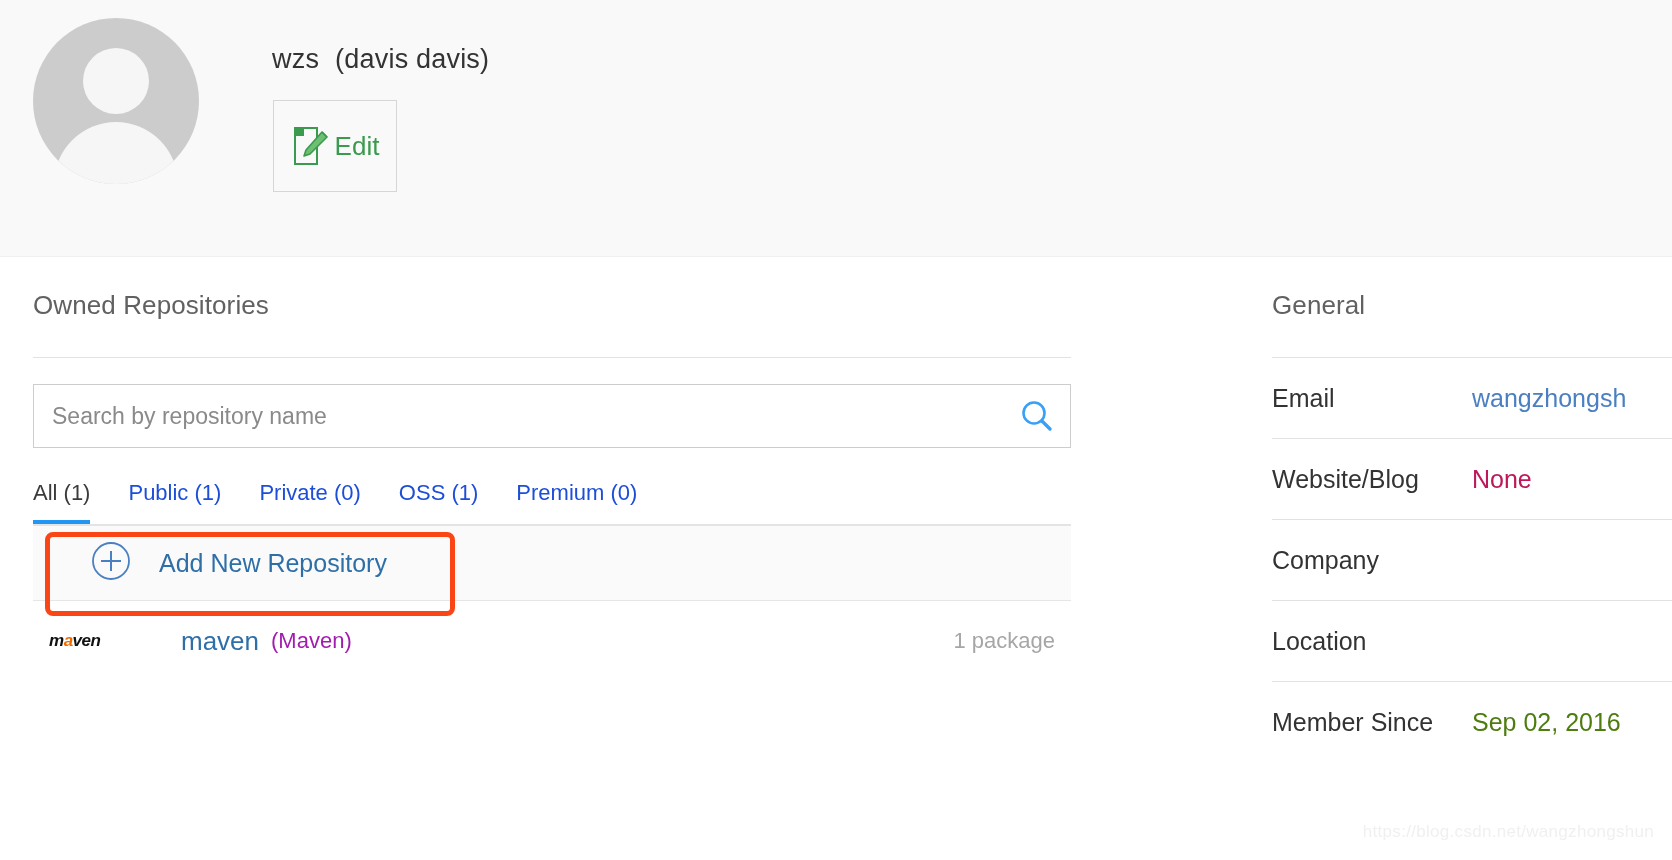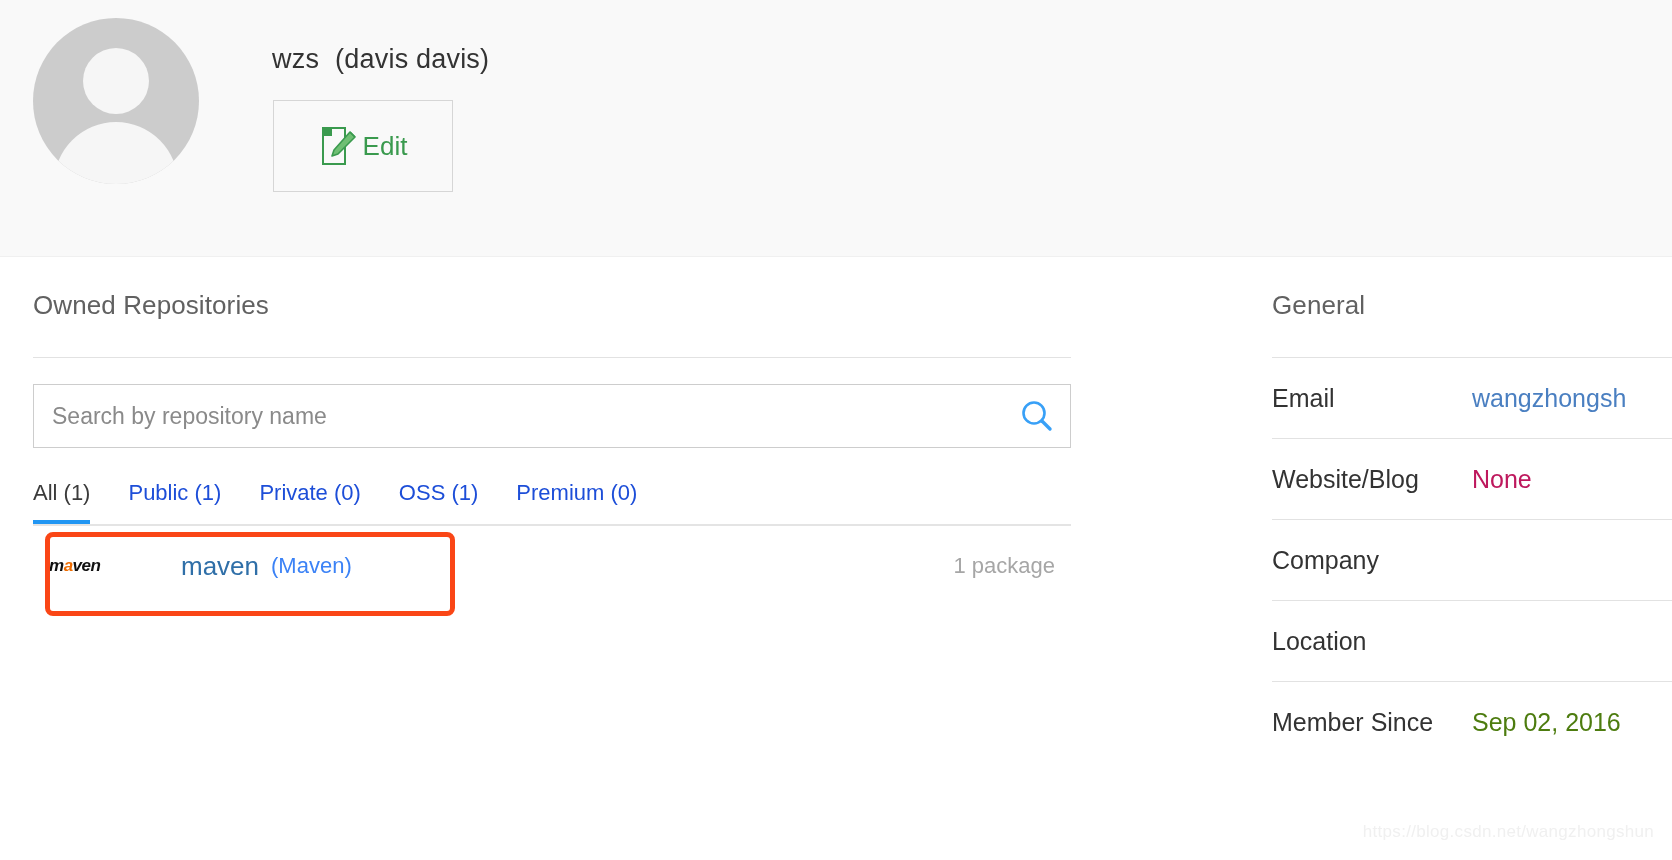--- a/index.html
+++ b/index.html
@@ -70,21 +70,21 @@
     color: #333333;
     letter-spacing: 0.2px;
     white-space: nowrap;
   }
   .profile-name .handle { margin-right: 16px; }
 
   .edit-button {
     position: absolute;
     left: 273px;
     top: 100px;
-    width: 180px;
+    width: 124px;
     height: 92px;
     border: 1px solid #d6d6d6;
     background: #f9f9f9;
     box-sizing: border-box;
     display: flex;
     align-items: center;
     justify-content: center;
     gap: 4px;
     cursor: pointer;
   }
@@ -226,21 +226,21 @@
   .maven-logo .accent { color: #ef6c00; }
   .repo-name {
     margin-left: 58px;
     font-size: 26px;
     color: #2f6fa8;
     cursor: pointer;
   }
   .repo-type {
     margin-left: 12px;
     font-size: 22px;
-    color: #3b82f6;
+    color: #a21caf;
   }
   .repo-count {
     margin-left: auto;
     margin-right: 16px;
     font-size: 22px;
     color: #a6a6a6;
   }
 
   
   .right-col {
@@ -328,20 +328,30 @@
     </div>
 
     <div class="tabs">
       <div class="tab active">All (1)</div>
       <div class="tab">Public (1)</div>
       <div class="tab">Private (0)</div>
       <div class="tab">OSS (1)</div>
       <div class="tab">Premium (0)</div>
     </div>
 
+    <div class="add-row">
+      <span>
+        <svg class="plus-icon" viewBox="0 0 40 40" xmlns="http://www.w3.org/2000/svg">
+          <circle cx="20" cy="20" r="18" fill="none" stroke="#4a7fc1" stroke-width="1.8"></circle>
+          <line x1="20" y1="10" x2="20" y2="30" stroke="#4a7fc1" stroke-width="2"></line>
+          <line x1="10" y1="20" x2="30" y2="20" stroke="#4a7fc1" stroke-width="2"></line>
+        </svg>
+      </span>
+      <span class="add-label">Add New Repository</span>
+    </div>
 
     <div class="repo-row">
       <span class="maven-logo"><span>m</span><span class="accent">a</span><span>ven</span></span>
       <span class="repo-name">maven</span>
       <span class="repo-type">(Maven)</span>
       <span class="repo-count">1 package</span>
     </div>
 
     <div class="annotation-box"></div>
   </div>

